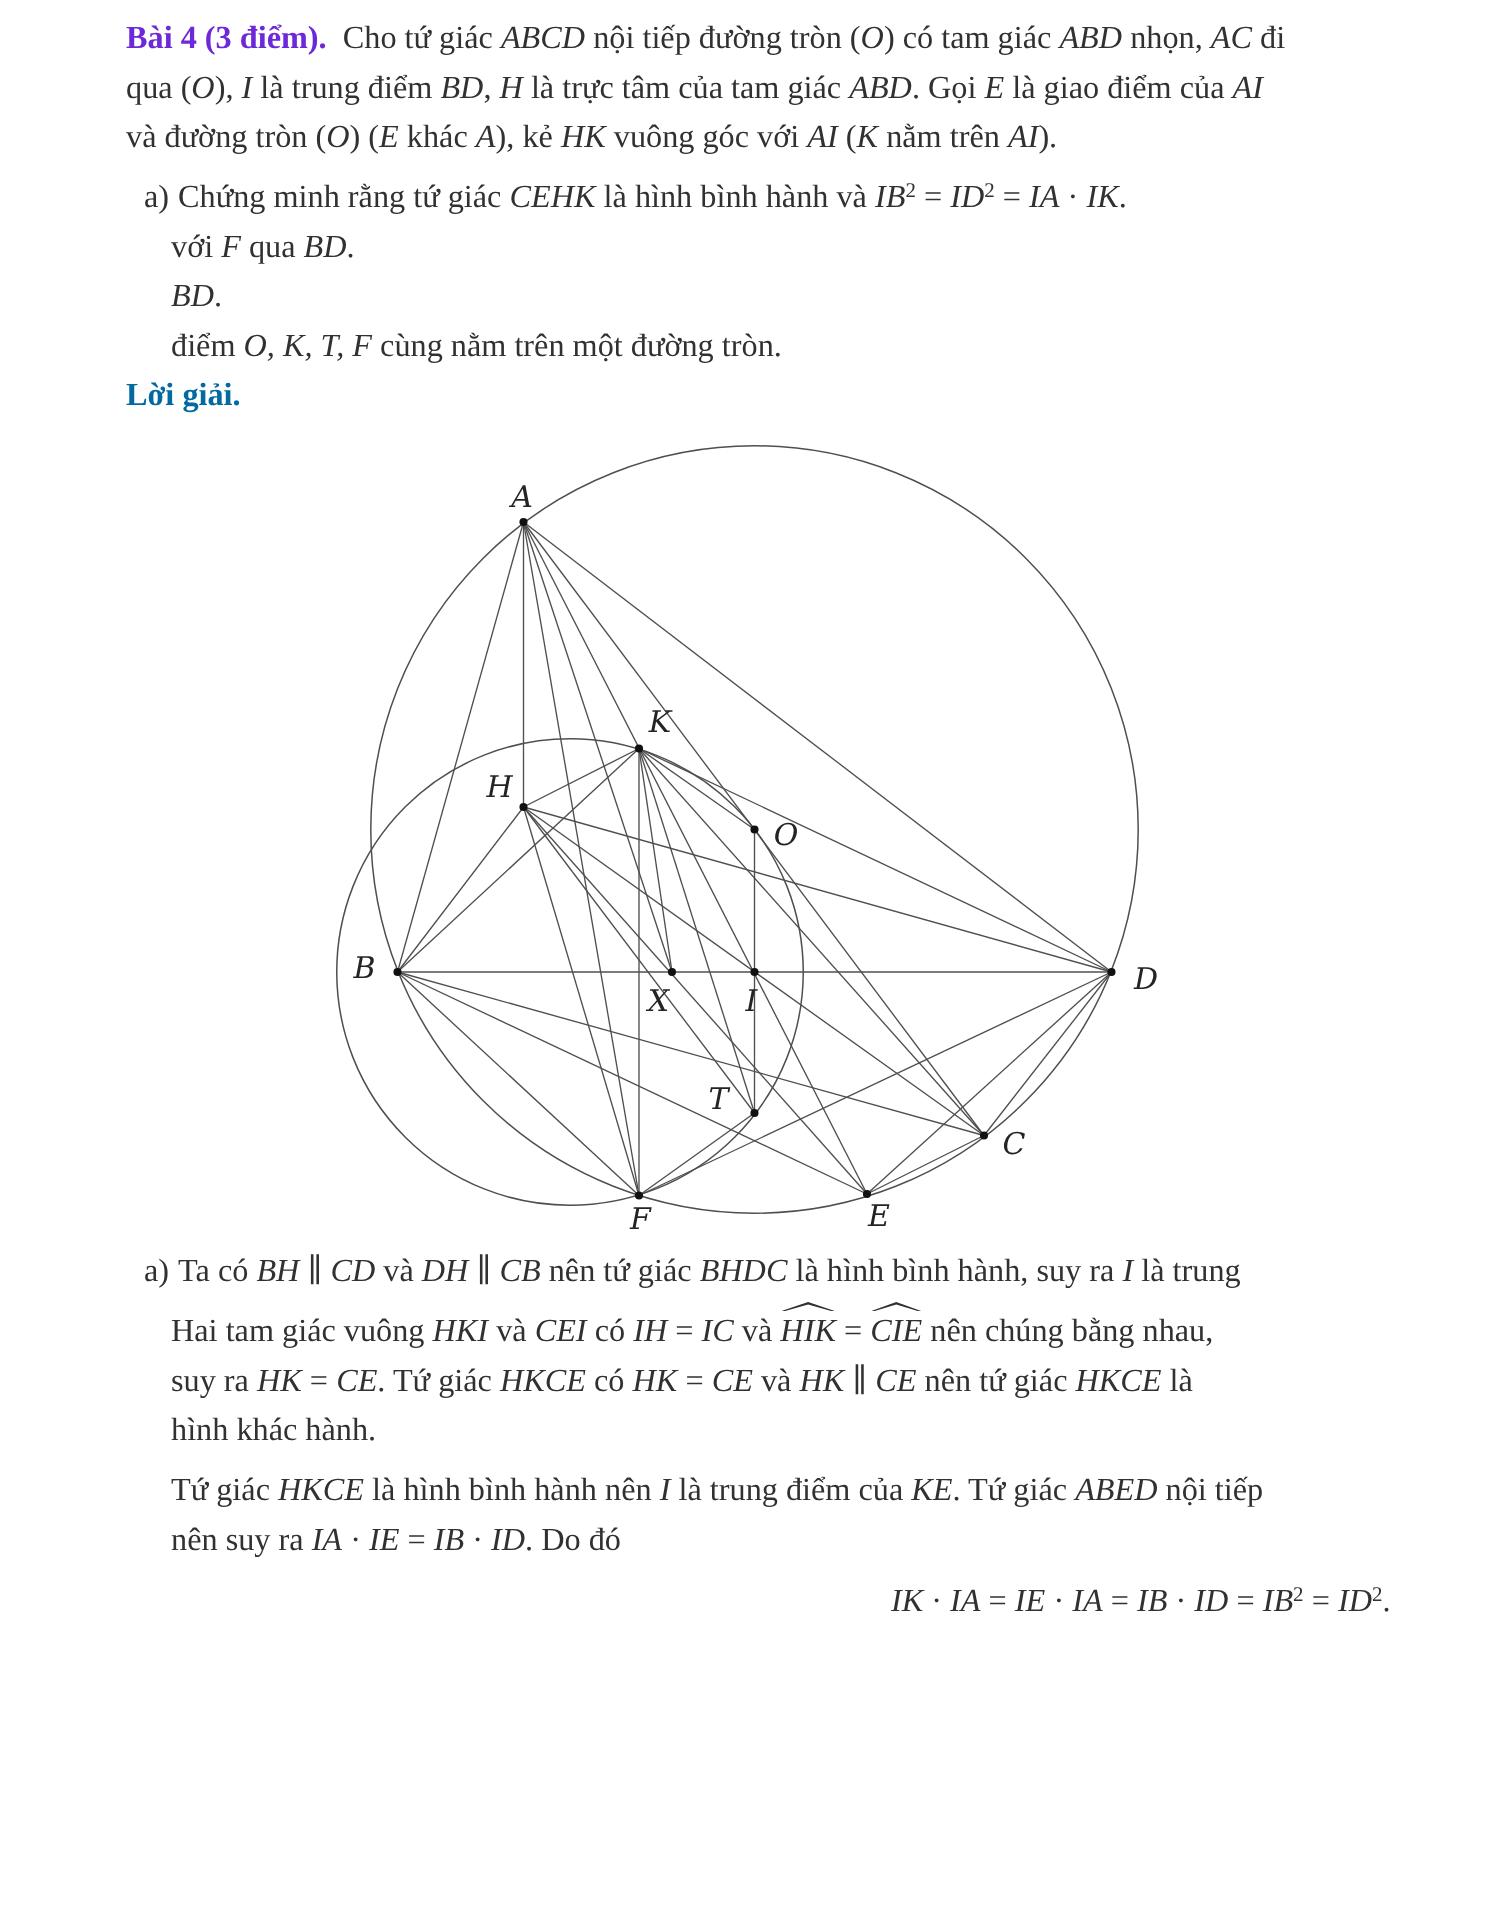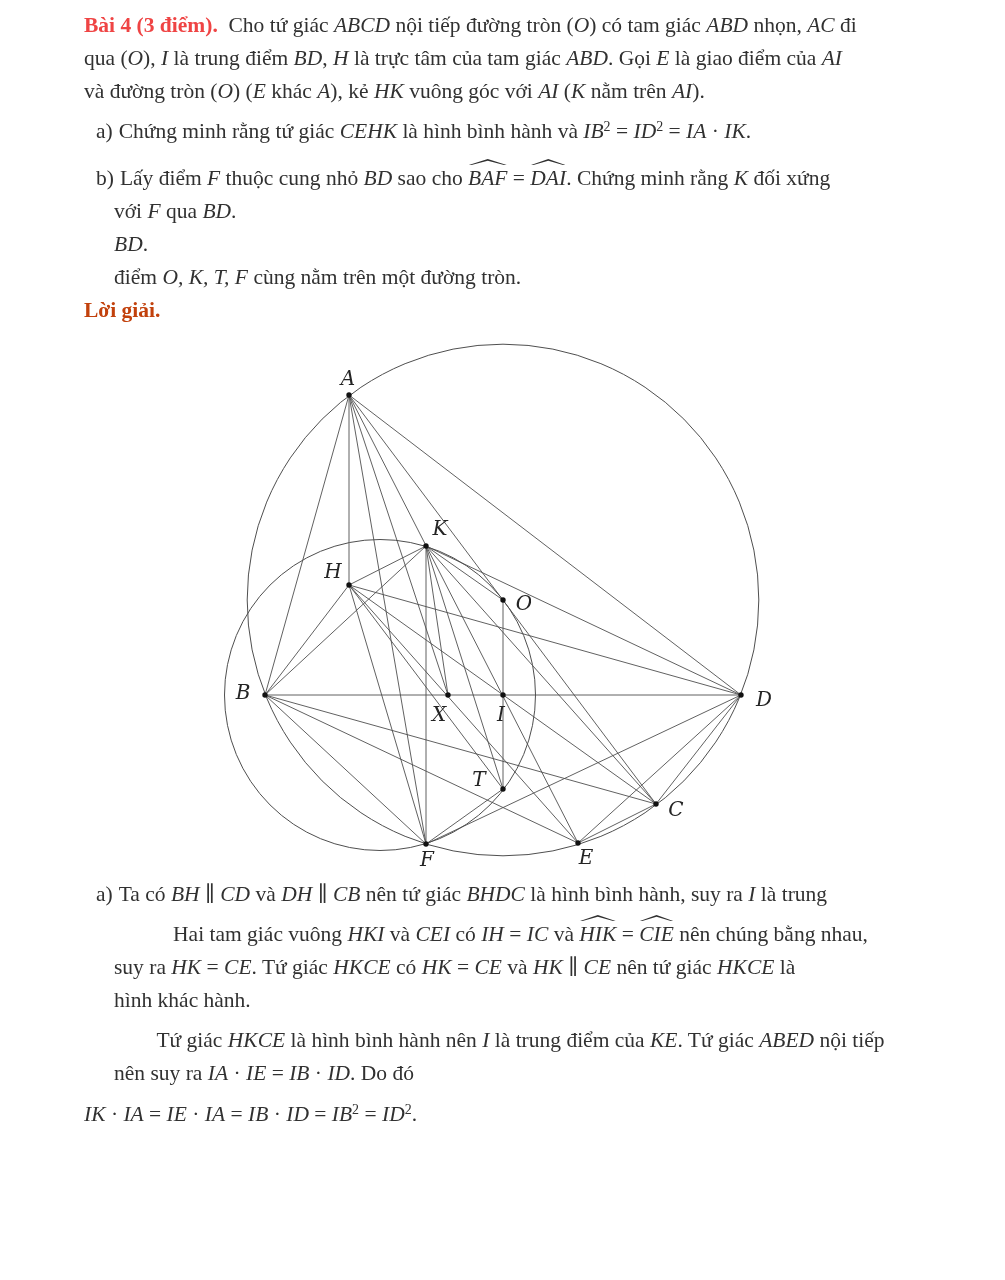--- a/index.html
+++ b/index.html
@@ -11,55 +11,54 @@
     line-height:33px;
     color:#313131;
   }
   .line{white-space:nowrap;}
   .ind1{padding-left:12px;}
   .ind2{padding-left:30px;}
   .mt-a{margin-top:7px;}
   .mt-b{margin-top:14px;}
   .mt-c{margin-top:15px;}
   .mt-s{margin-top:6px;}
-  .mt-p{margin-top:7px;text-align:center;}
+  .mt-p{margin-top:7px;}
   .mt-e{margin-top:8px;}
   .lbl{margin-right:6px;}
   .m{font-style:italic;}
   .bh{font-weight:bold;}
   .sup{font-size:65%;vertical-align:7px;line-height:0;}
   .hat{display:inline-block;position:relative;font-style:italic;}
   .hat::before{
     content:"";position:absolute;left:2%;right:2%;top:-3px;height:6px;
     background:currentColor;
     clip-path:polygon(0% 100%,50% 0%,100% 100%,93% 100%,50% 28%,7% 100%);
   }
-  .eq{text-align:left;white-space:nowrap;}
+  .eq{text-align:right;white-space:nowrap;}
   .figwrap{margin-left:-84px;margin-right:-78px;}
   .figwrap svg{display:block;}
   .fig-label{font-family:"DejaVu Serif","Liberation Serif",serif;font-style:italic;font-size:20px;}
 </style>
 </head>
 <body>
 
 <div class="doc">
 
   <div>
-      <div class="line "><span class="bh head-crimson" style="color: #ef4444;">Bài 4 (3 điểm).</span><span>&nbsp; Cho tứ giác </span><span class="m">ABCD</span><span> nội tiếp đường tròn (</span><span class="m">O</span><span>) có tam giác </span><span class="m">ABD</span><span> nhọn, </span><span class="m">AC</span><span> đi</span></div>
+      <div class="line "><span class="bh head-crimson" style="color: #6d28d9;">Bài 4 (3 điểm).</span><span>&nbsp; Cho tứ giác </span><span class="m">ABCD</span><span> nội tiếp đường tròn (</span><span class="m">O</span><span>) có tam giác </span><span class="m">ABD</span><span> nhọn, </span><span class="m">AC</span><span> đi</span></div>
       <div class="line "><span>qua (</span><span class="m">O</span><span>), </span><span class="m">I</span><span> là trung điểm </span><span class="m">BD</span><span>, </span><span class="m">H</span><span> là trực tâm của tam giác </span><span class="m">ABD</span><span>. Gọi </span><span class="m">E</span><span> là giao điểm của </span><span class="m">AI</span></div>
       <div class="line "><span>và đường tròn (</span><span class="m">O</span><span>) (</span><span class="m">E</span><span> khác </span><span class="m">A</span><span>), kẻ </span><span class="m">HK</span><span> vuông góc với </span><span class="m">AI</span><span> (</span><span class="m">K</span><span> nằm trên </span><span class="m">AI</span><span>).</span></div>
       <div class="line ind1 mt-a"><span class="lbl">a)</span><span>Chứng minh rằng tứ giác </span><span class="m">CEHK</span><span> là hình bình hành và </span><span class="m">IB</span><span class="sup">2</span><span> = </span><span class="m">ID</span><span class="sup">2</span><span> = </span><span class="m">IA</span><span> · </span><span class="m">IK</span><span>.</span></div>
-      <div class="line ind1 mt-b"><span class="lbl">b)</span><span>Lấy điểm </span><span class="m">F</span><span> thuộc cung nhỏ </span><span class="m">BD</span><span> sao cho </span><span class="hat">BAF</span><span> = </span><span class="hat">DAI</span><span>. Chứng minh rằng </span><span class="m">K</span><span> đối xứng</span></div>
       <div class="line ind2"><span>với </span><span class="m">F</span><span> qua </span><span class="m">BD</span><span>.</span></div>
       <div class="line ind2"><span class="m">BD</span><span>.</span></div>
       <div class="line ind2"><span>điểm </span><span class="m">O, K, T, F</span><span> cùng nằm trên một đường tròn.</span></div>
     </div>
 
   <div class="line">
-    <span class="bh sol-blue" style="color: #c2410c;">Lời giải.</span>
+    <span class="bh sol-blue" style="color: #0369a1;">Lời giải.</span>
   </div>
 
   <div class="figwrap">
     <svg id="fig" width="1005" height="545" viewBox="0 422 1005 545">
         <circle cx="503" cy="695" r="255.8" fill="none" stroke="#4f4f4f" stroke-width="1"></circle>
         <circle cx="380" cy="790" r="155.5" fill="none" stroke="#4f4f4f" stroke-width="1"></circle>
         <line x1="349" y1="490" x2="265" y2="790" stroke="#4f4f4f" stroke-width="0.9"></line>
         <line x1="349" y1="490" x2="741" y2="790" stroke="#4f4f4f" stroke-width="0.9"></line>
         <line x1="349" y1="490" x2="349" y2="680" stroke="#4f4f4f" stroke-width="0.9"></line>
         <line x1="349" y1="490" x2="656" y2="899" stroke="#4f4f4f" stroke-width="0.9"></line>

